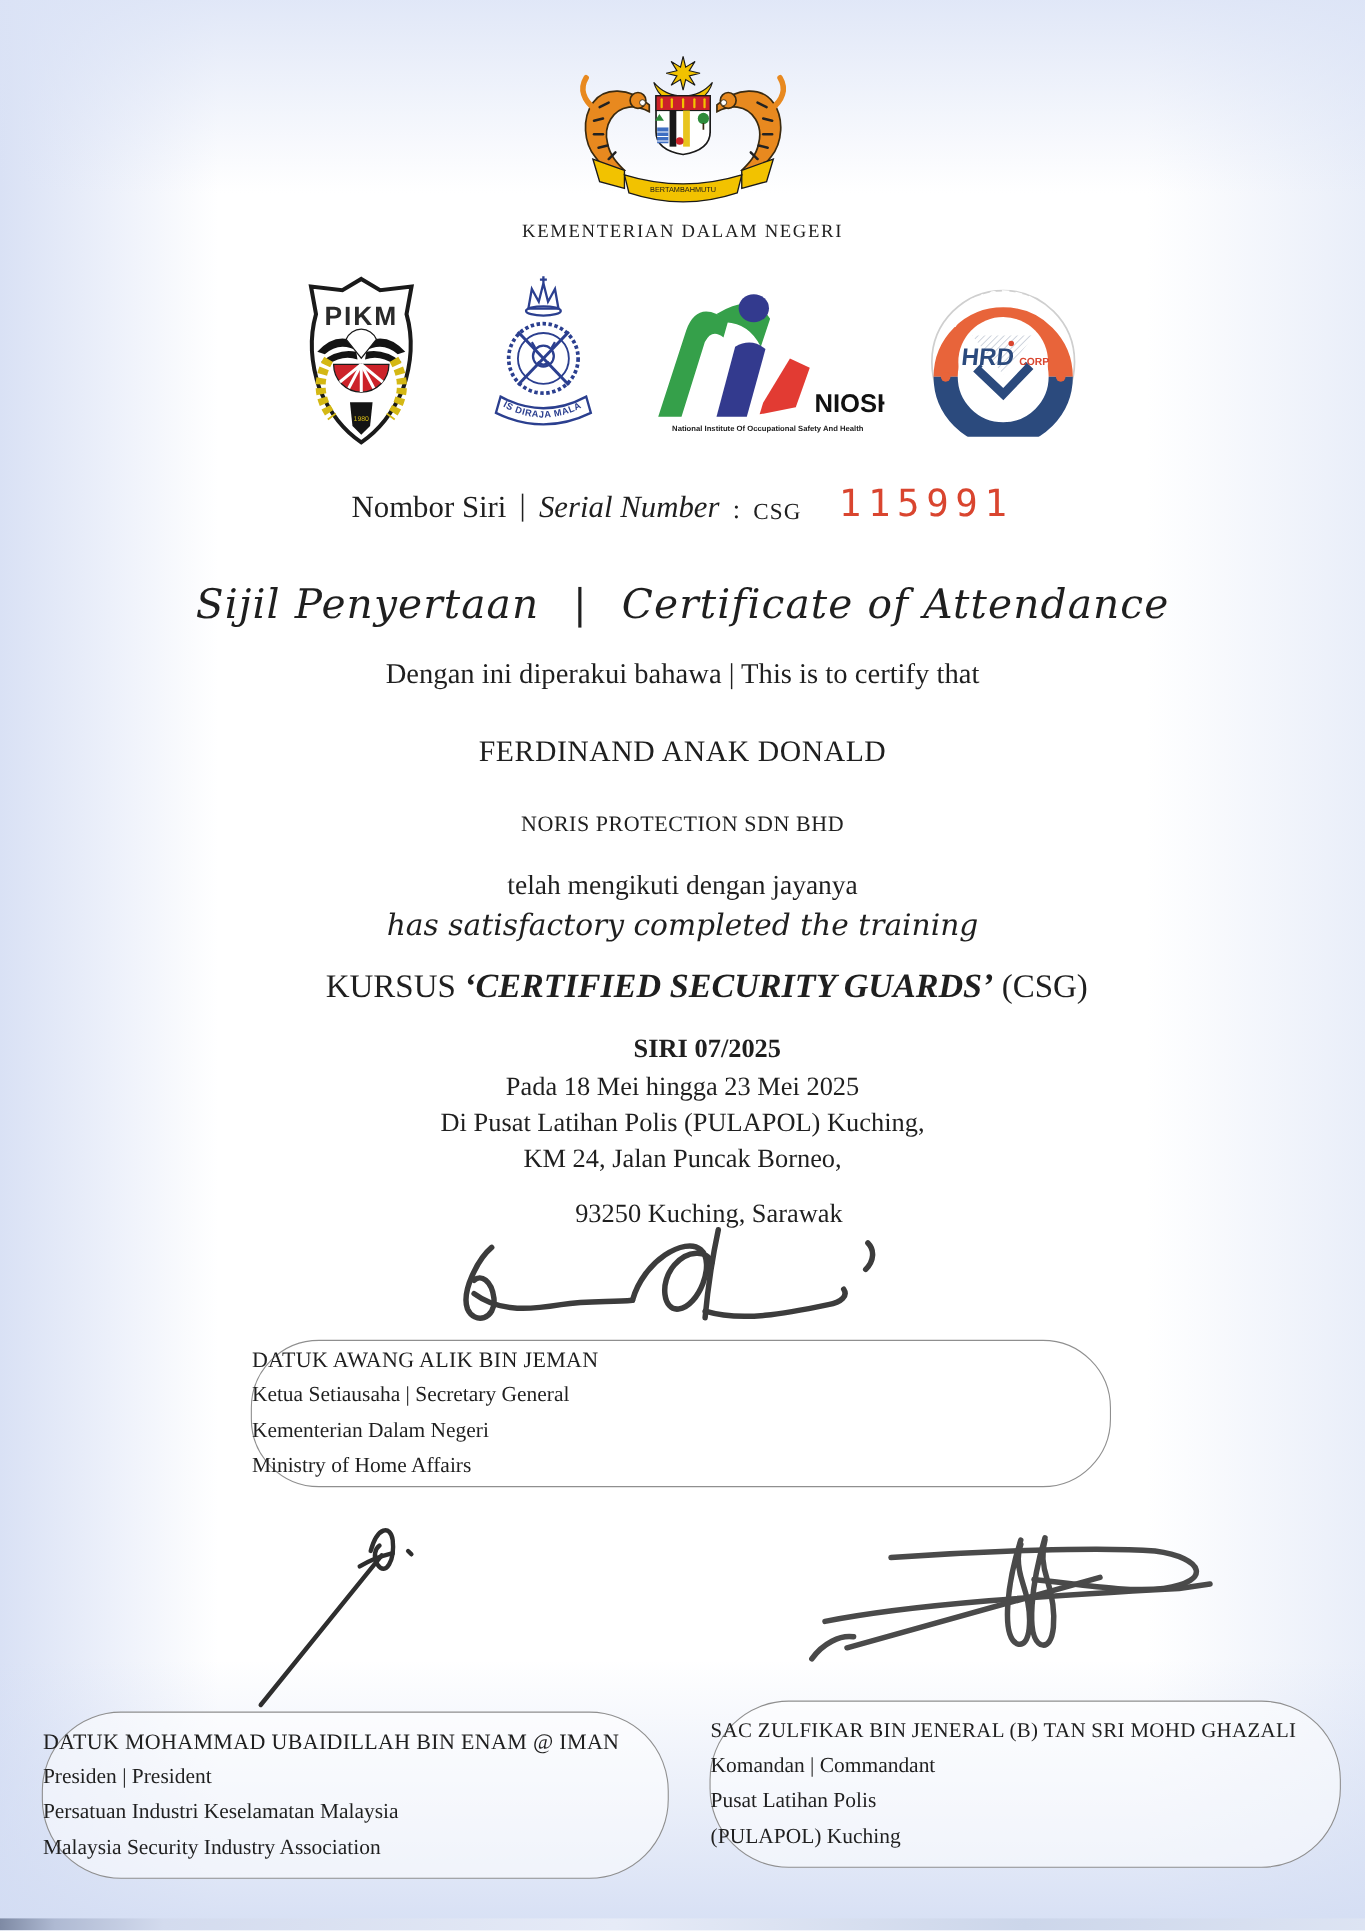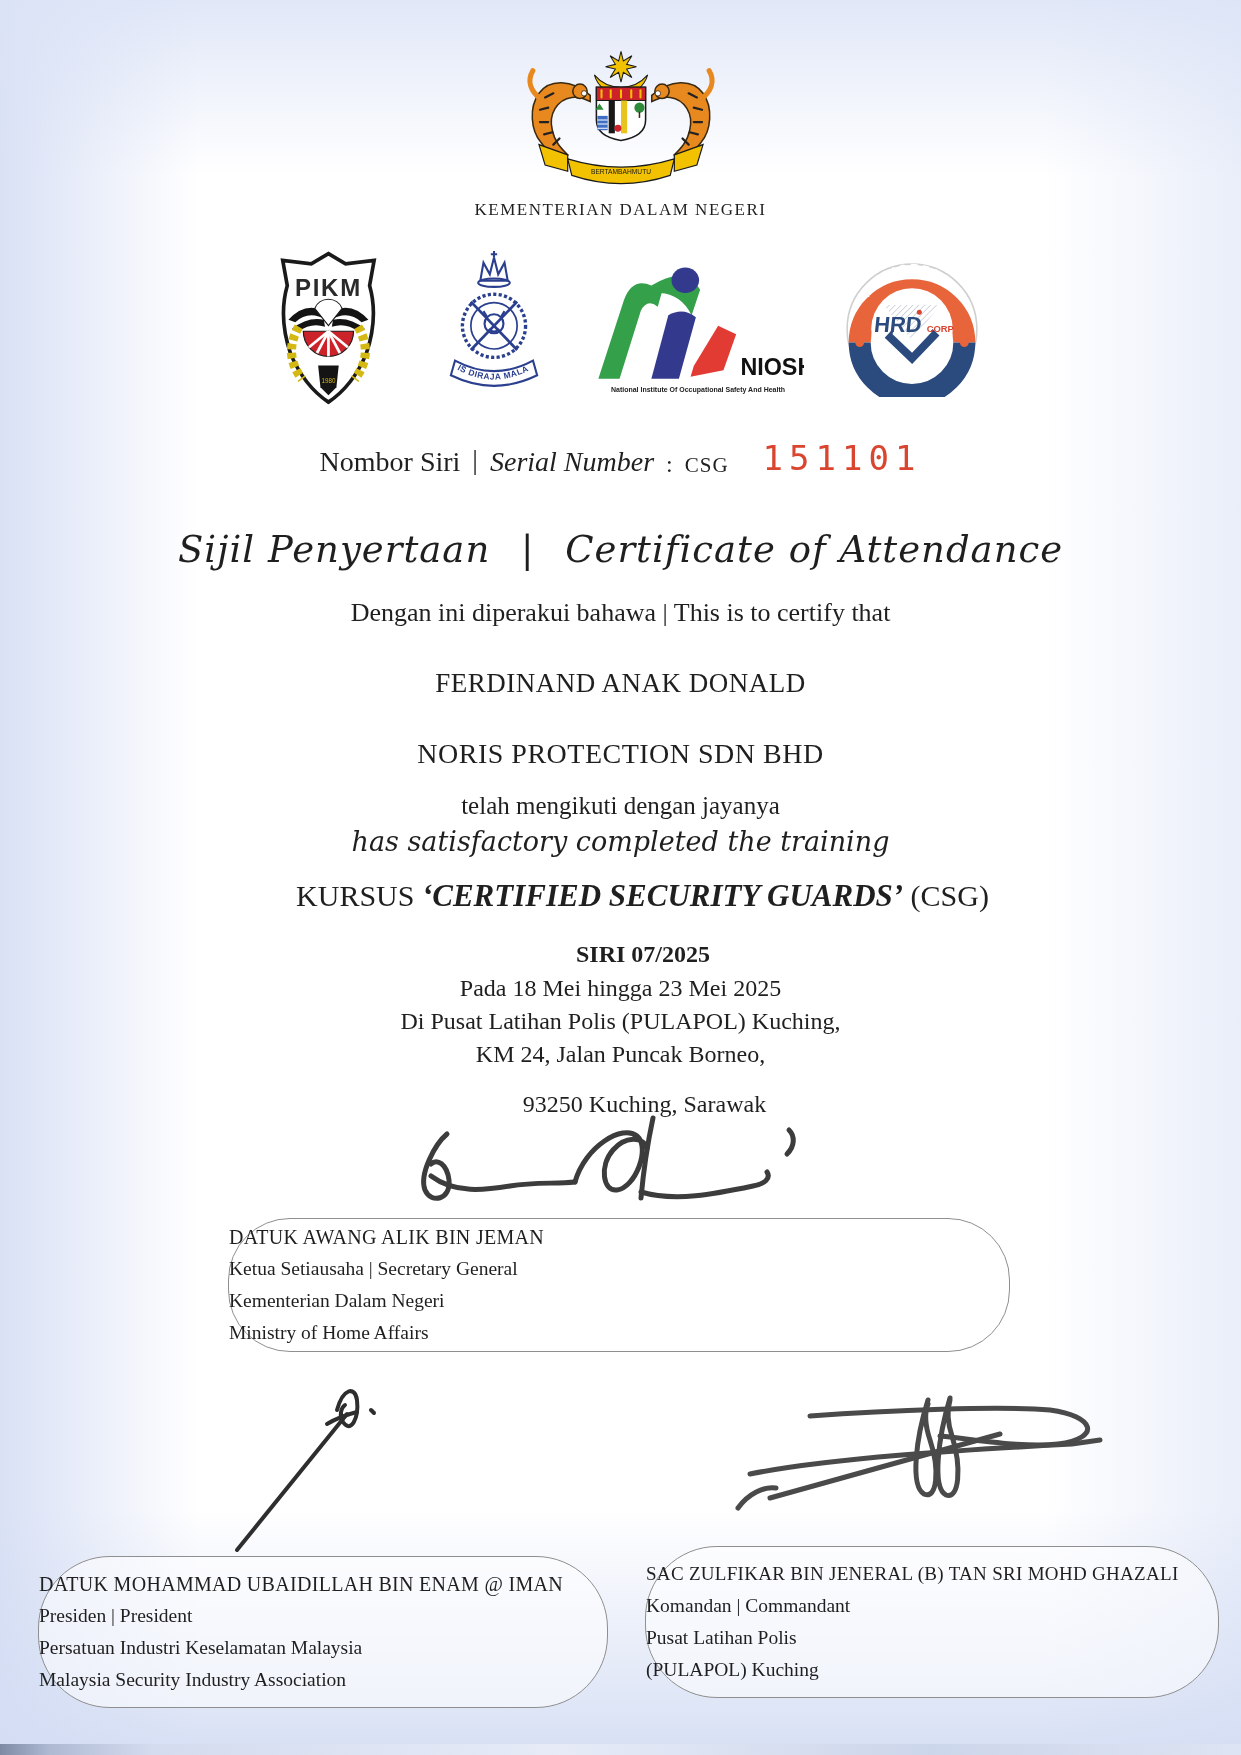--- a/index.html
+++ b/index.html
@@ -17,21 +17,21 @@
   .logos-row{display:flex;align-items:center;justify-content:center;gap:40px;left:0;right:0;}
   .serial-row{display:flex;align-items:baseline;justify-content:center;gap:12px;left:0;right:0;}
   .serial-label{font-size:28px;}
   .serial-bar{font-size:28px;transform:translateY(-2px);}
   .serial-colon{font-size:24px;}
   .serial-prefix{font-size:21px;letter-spacing:1px;}
   .serial-number{font-family:"DejaVu Sans Mono",monospace;font-size:34px;letter-spacing:6px;color:#d9452f;margin-left:22px;}
   .script-title{font-family:"DejaVu Serif",serif;font-style:italic;font-size:37px;letter-spacing:1px;}
   .certify{font-size:26px;}
   .name-line{font-size:27px;letter-spacing:.5px;}
-  .company-line{font-size:28px;letter-spacing:.5px;}
+  .company-line{font-size:20px;letter-spacing:.5px;}
   .ms-line{font-size:25px;}
   .en-line{font-family:"DejaVu Serif",serif;font-style:italic;font-size:27px;}
   .course-line{font-size:30px;}
   .course-title{font-weight:bold;font-style:italic;font-size:31px;}
   .siri{font-size:24px;font-weight:bold;margin-left:45px;}
   .detail{font-size:24px;}
   .sig-box{border:1.6px solid #8f8f8f;background:rgba(255,255,255,.55);
     display:flex;flex-direction:column;align-items:flex-start;justify-content:center;}
   .sig-box .bx-name{font-size:20px;letter-spacing:.3px;}
   .sig-box .bx-line{font-size:19.5px;}
@@ -203,21 +203,21 @@
       </svg>
     </div>
   </div>
 
   <div class="abs serial-row" style="top:438px;align-items:flex-end;">
     <span class="serial-label">Nombor Siri</span>
     <span class="serial-bar">|</span>
     <span class="serial-label it">Serial Number</span>
     <span class="serial-colon">:</span>
     <span class="serial-prefix">CSG</span>
-    <span class="serial-number">151101</span>
+    <span class="serial-number">115991</span>
   </div>
 
   <div class="abs center script-title" style="top:528px;">
     <span>Sijil Penyertaan</span>
     <span style="margin:0 18px;font-style:normal;">|</span>
     <span>Certificate of Attendance</span>
   </div>
 
   <div class="abs center certify" style="top:598px;">Dengan ini diperakui bahawa | This is to certify that</div>
 

